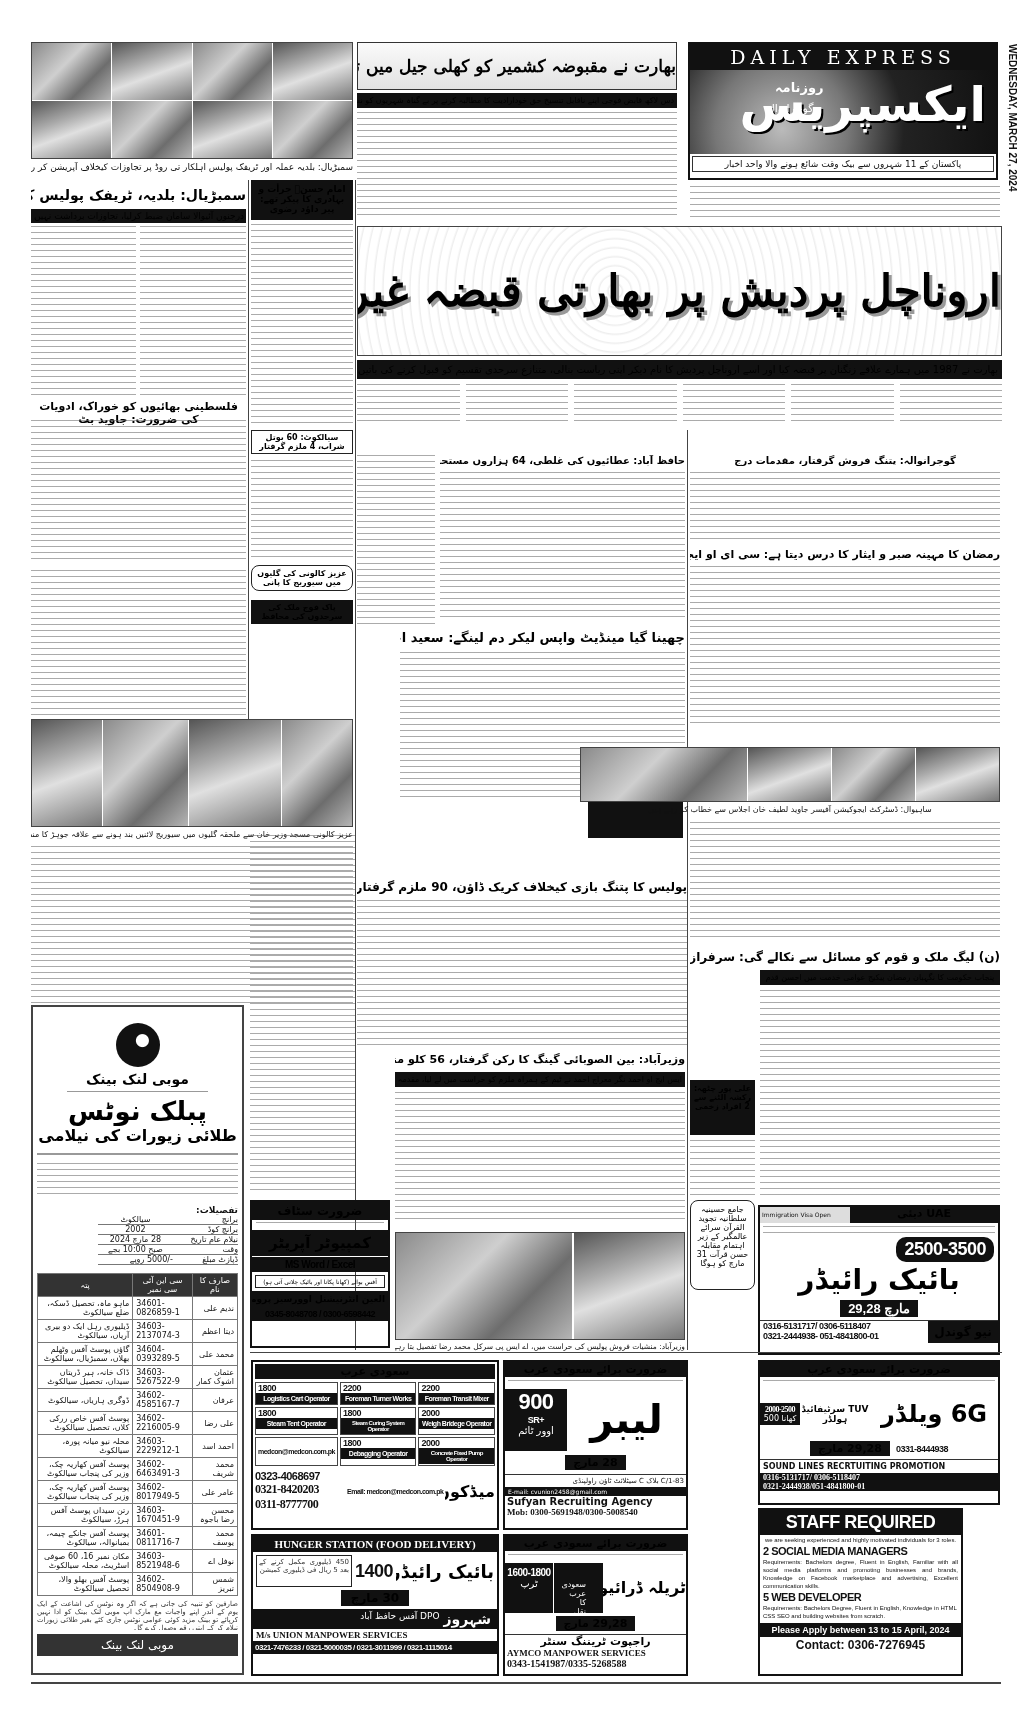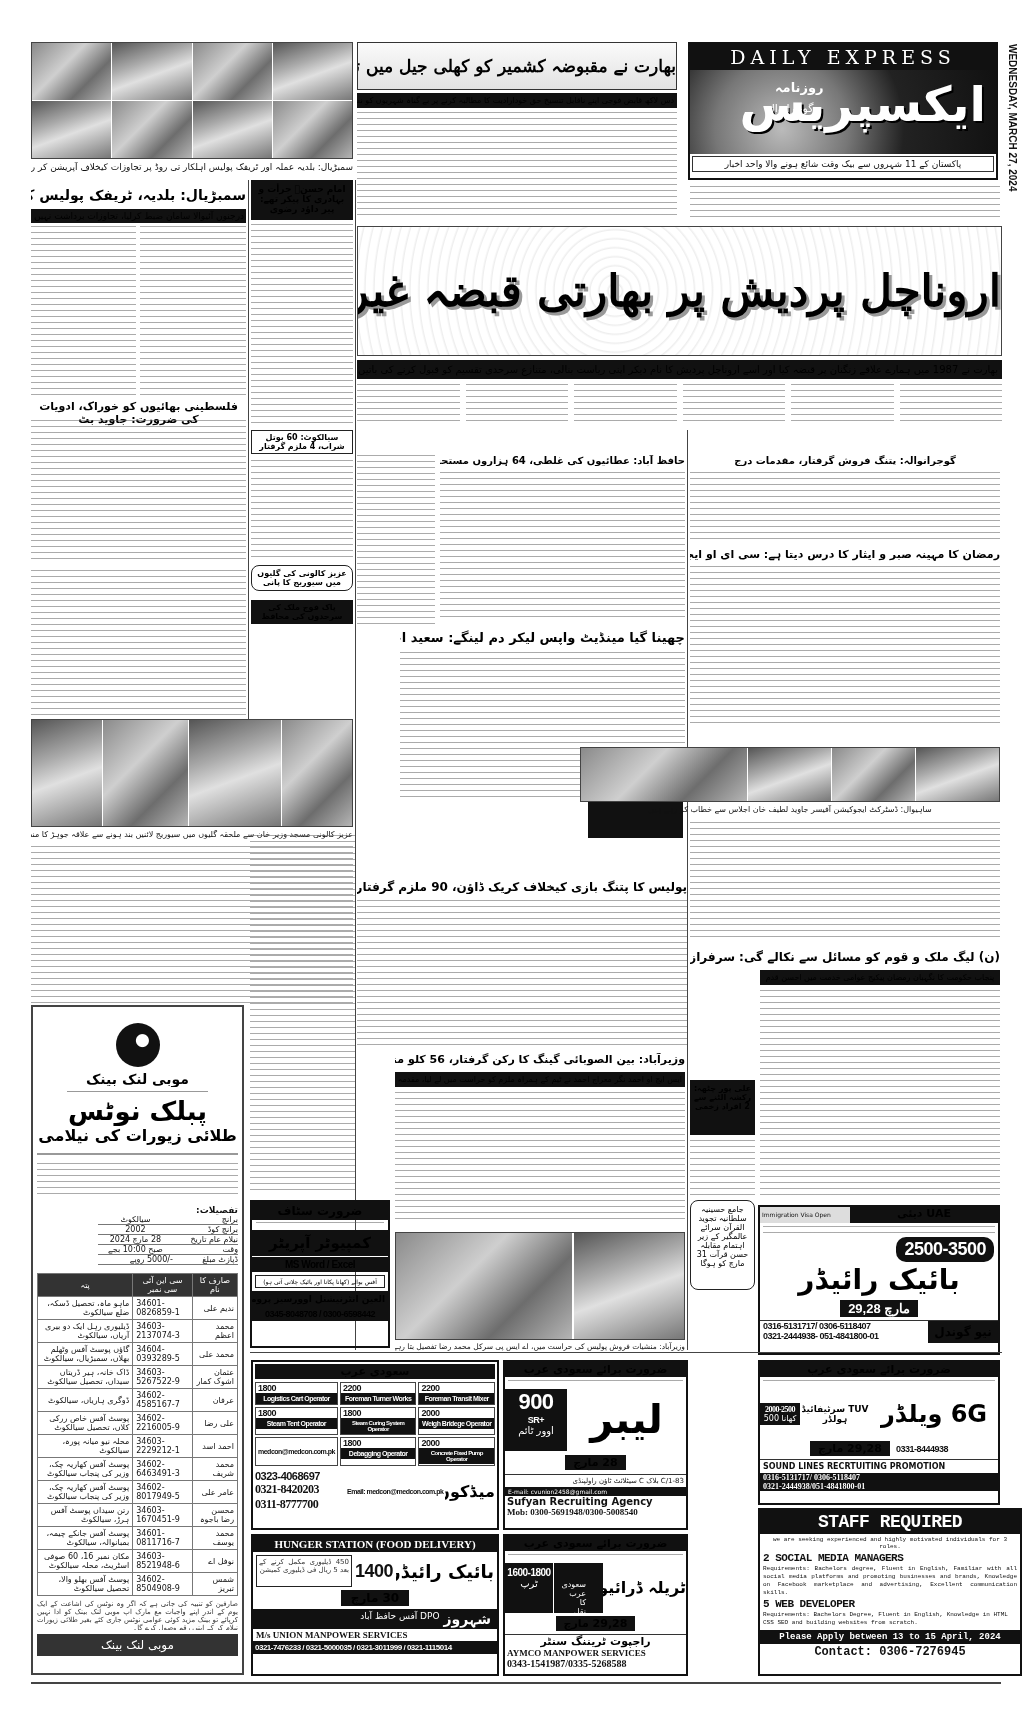--- a/index.html
+++ b/index.html
@@ -104,21 +104,21 @@
       <th>صارف کا نام</th>
       <th>سی این آئی سی نمبر</th>
       <th>پتہ</th>
     </tr>
     <tr>
           <td>ندیم علی</td>
           <td style="direction:ltr">34601-0826859-1</td>
           <td>ماہو ماہ، تحصیل ڈسکہ، ضلع سیالکوٹ</td>
         </tr>
     <tr>
-          <td>محمد اعظم</td>
+          <td>دیتا اعظم</td>
           <td style="direction:ltr">34603-2137074-3</td>
           <td>ڈیلیوری رہل ایک دو بیری آریاں، سیالکوٹ</td>
         </tr>
     <tr>
           <td>محمد علی</td>
           <td style="direction:ltr">34604-0393289-5</td>
           <td>گاؤں پوسٹ آفس وٹھلم بھلاں، سمبڑیال، سیالکوٹ</td>
         </tr>
     <tr>
           <td>عثمان اشوک کمار</td>
@@ -410,21 +410,21 @@
   </div>
   <div style="display:flex;justify-content:center;margin-top:2px;gap:6px;align-items:center">
     <div class="blk hl" style="font-size:11px;padding:1px 8px">29,28 مارچ</div>
     <div class="cond" style="font-size:9px">0331-8444938</div>
   </div>
   <div style="font-size:8px;font-weight:bold;padding:2px 3px;border-top:1px solid #333;margin-top:3px">SOUND LINES RECRTUITING PROMOTION</div>
   <div class="blk" style="font-family:'Liberation Serif',serif;font-size:8px;font-weight:bold;padding:0 3px">0316-5131717/ 0306-5118407</div>
   <div class="blk" style="font-family:'Liberation Serif',serif;font-size:8px;font-weight:bold;padding:0 3px">0321-2444938/051-4841800-01</div>
 </div>
 
-<div class="abs box" style="left:758px;top:1508px;width:264px;height:168px;border:2px solid #111;font-family:Liberation Mono, monospace">
+<div class="abs box" style="left:758px;top:1508px;width:205px;height:168px;border:2px solid #111;font-family:Liberation Sans, sans-serif">
   <div class="blk" style="font-size:18px;font-weight:bold;text-align:center;padding:2px;letter-spacing:-.5px">STAFF REQUIRED</div>
   <div style="font-size:6px;text-align:center;padding:2px 2px">we are seeking experienced and highly motivated individuals for 3 roles.</div>
   <div style="font-size:11px;font-weight:bold;padding:0 3px;letter-spacing:-.5px">2 SOCIAL MEDIA MANAGERS</div>
   <div style="font-size:6px;line-height:8px;padding:1px 3px;text-align:justify">Requirements: Bachelors degree, Fluent in English, Familiar with all social media platforms and promoting businesses and brands, Knowledge on Facebook marketplace and advertising, Excellent communication skills.</div>
   <div style="font-size:11px;font-weight:bold;padding:0 3px;letter-spacing:-.5px">5 WEB DEVELOPER</div>
   <div style="font-size:6px;line-height:8px;padding:1px 3px">Requirements: Bachelors Degree, Fluent in English, Knowledge in HTML CSS SEO and building websites from scratch.</div>
   <div class="blk" style="font-size:9px;font-weight:bold;text-align:center;padding:2px;margin-top:2px">Please Apply between 13 to 15 April, 2024</div>
   <div style="font-size:12px;font-weight:bold;text-align:center;padding:1px">Contact: 0306-7276945</div>
 </div>
 

